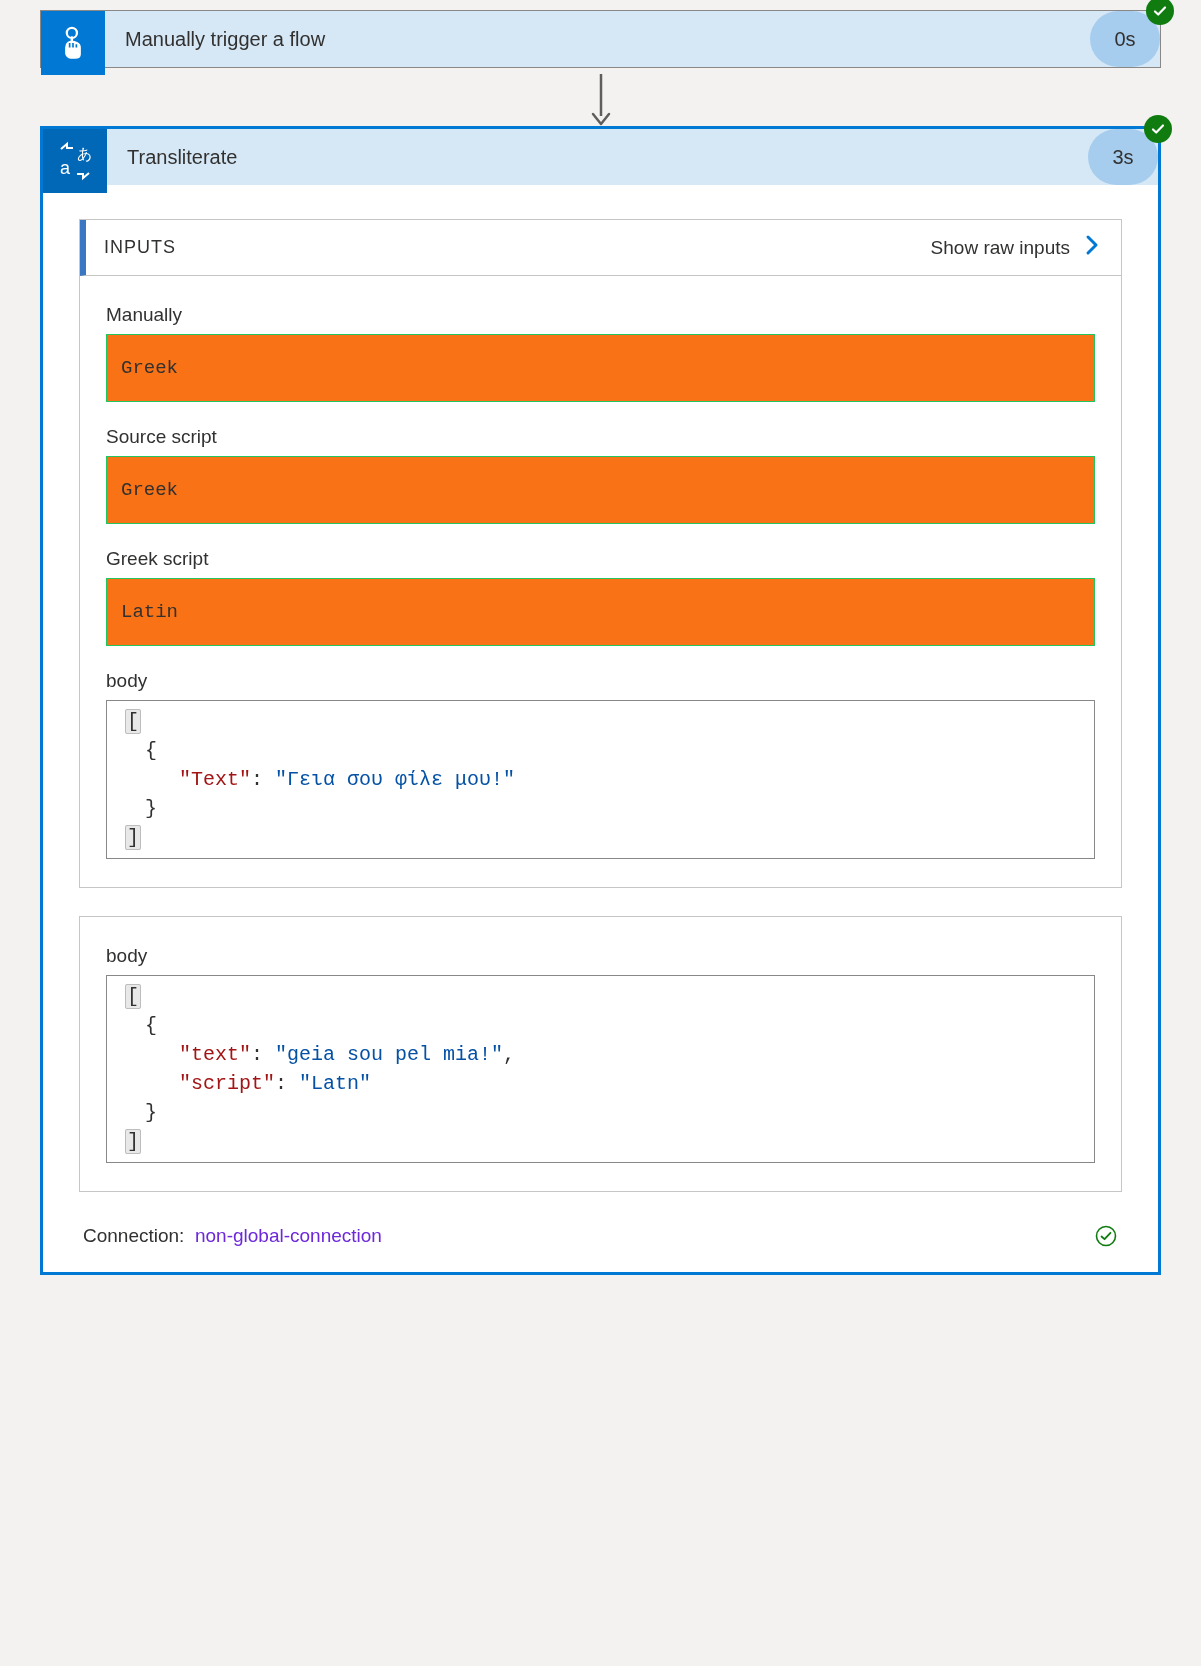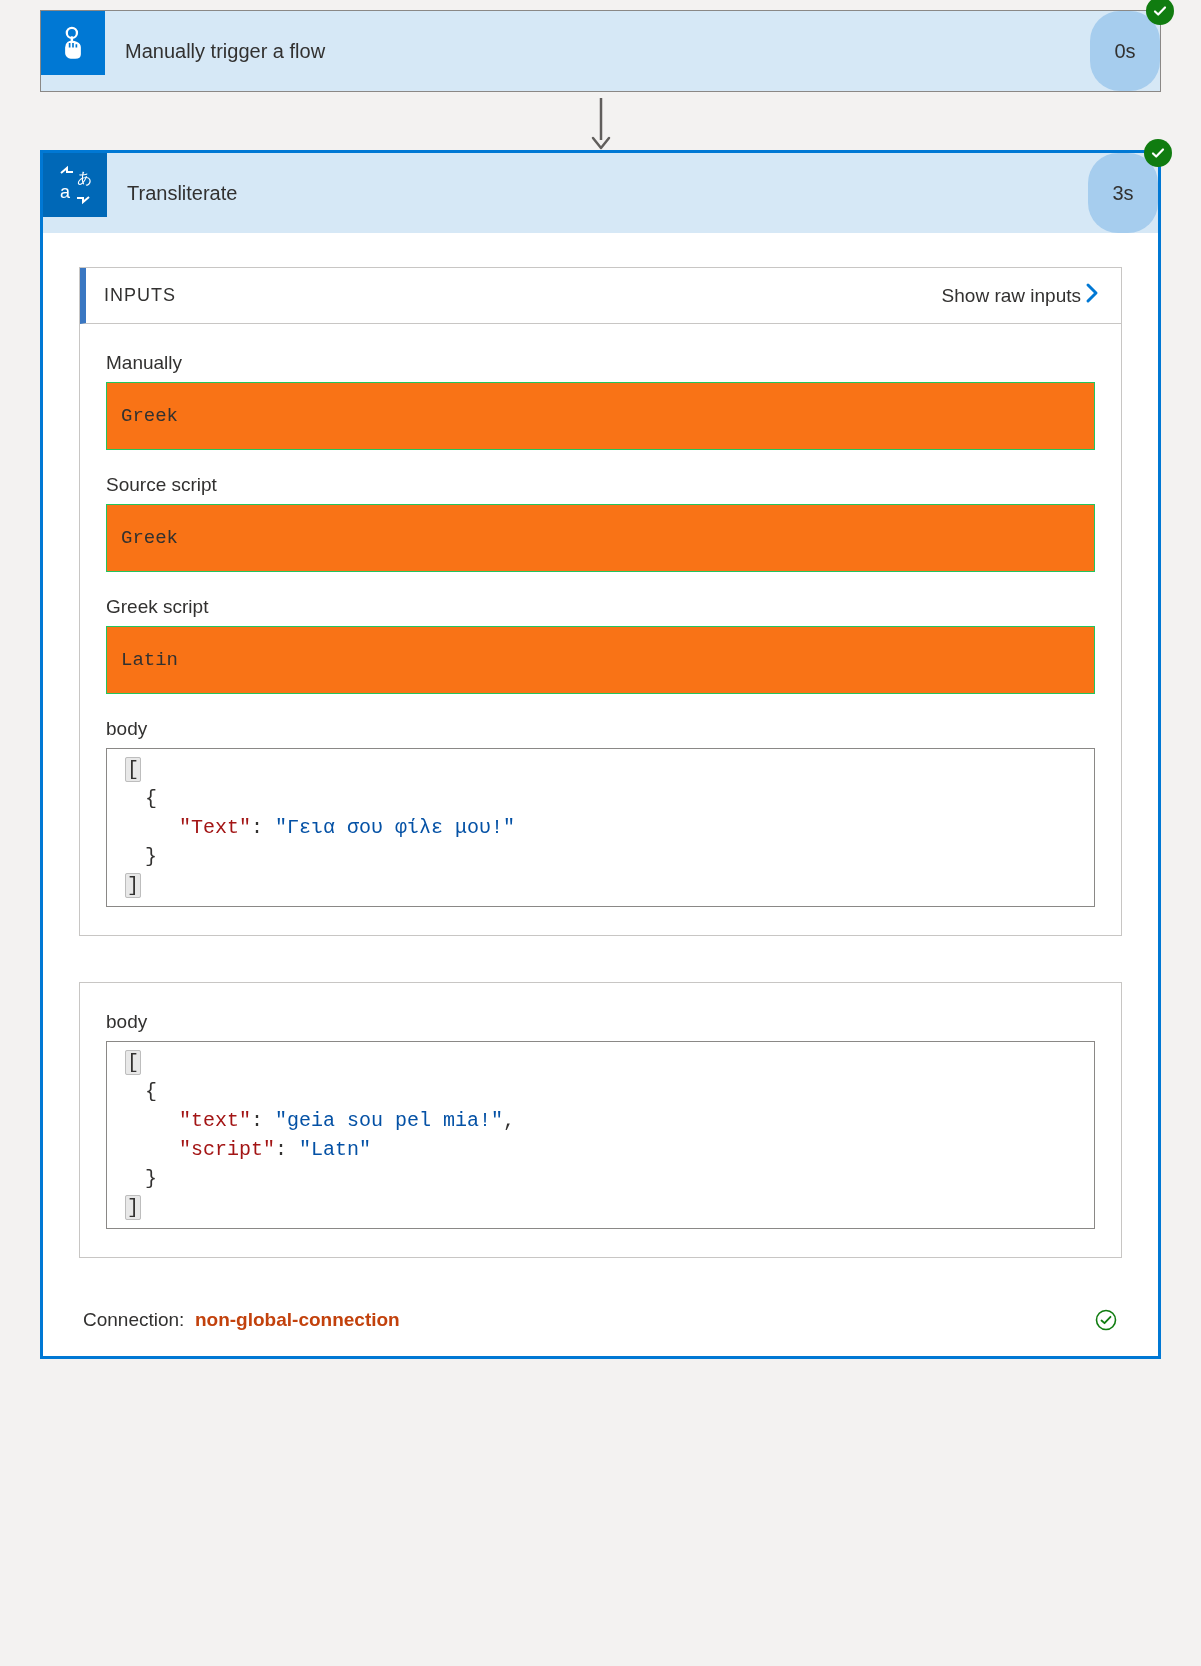--- a/index.html
+++ b/index.html
@@ -20,21 +20,21 @@
   .card {
     position: relative;
     border: 1px solid #8a8886;
     background: #fff;
     margin: 0 auto;
   }
   .card-header {
     display: flex;
     align-items: stretch;
     background: #d6e8f6;
-    height: 80px;
+    height: 56px;
   }
   .card-icon {
     width: 64px;
     height: 64px;
     background: #0078d4;
     display: flex;
     align-items: center;
     justify-content: center;
     flex-shrink: 0;
   }
@@ -86,39 +86,39 @@
   }
   .card-body {
     padding: 34px 36px 24px 36px;
     background: #fff;
   }
 
   
   .section {
     border: 1px solid #c8c6c4;
     background: #fff;
-    margin-bottom: 46px;
+    margin-bottom: 28px;
   }
   .section-header {
     display: flex;
     align-items: center;
     justify-content: space-between;
     border-bottom: 1px solid #c8c6c4;
     border-left: 6px solid #3a77c2;
     padding: 14px 22px 14px 18px;
   }
   .section-title {
     font-size: 18px;
     letter-spacing: 1px;
     color: #323130;
   }
   .section-link {
     display: flex;
     align-items: center;
-    gap: 4px;
+    gap: 15px;
     color: #323130;
     font-size: 19px;
     cursor: pointer;
   }
   .section-link .chev { color: #0078d4; }
   .section-content {
     padding: 28px 26px 28px 26px;
   }
 
   
@@ -162,21 +162,21 @@
 
   
   .connection-row {
     display: flex;
     align-items: center;
     justify-content: space-between;
     font-size: 19px;
     color: #323130;
     padding: 4px 4px 0 4px;
   }
-  .connection-link { color: #c2410c; cursor: pointer; font-weight: bold; }
+  .connection-link { color: #6d28d9; cursor: pointer; }
   .conn-status {
     width: 24px; height: 24px;
     display:flex;align-items:center;justify-content:center;
   }
 </style>
 </head>
 <body>
 
 <div class="canvas">
 

